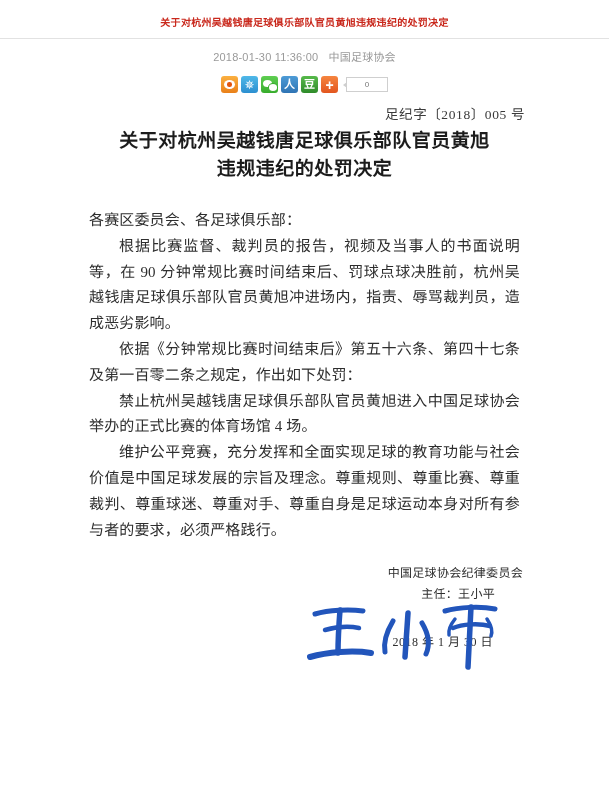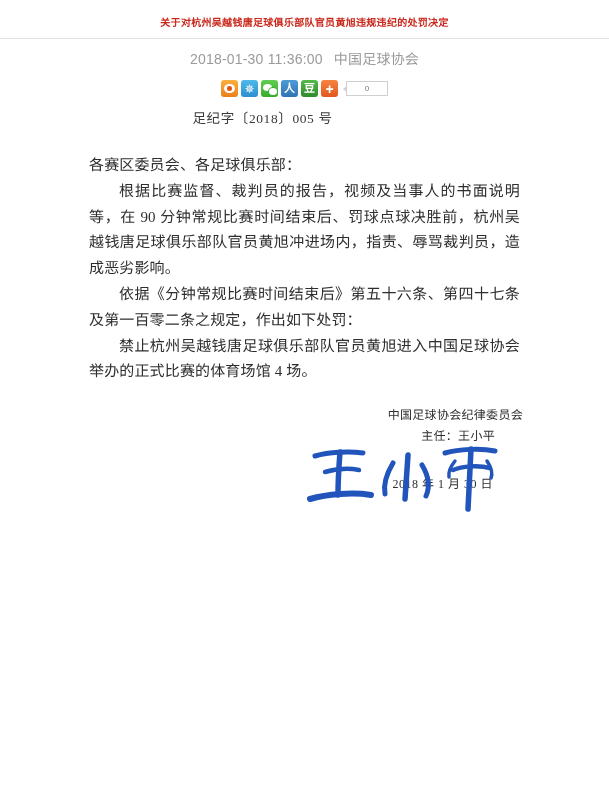--- a/index.html
+++ b/index.html
@@ -34,21 +34,21 @@
     border: 0;
     border-top: 1px solid #e2e2e2;
     margin: 9px 0 0 0;
     width: 100%;
   }
 
   .meta-line {
     text-align: center;
     margin-top: 9px;
     font-family: "Liberation Sans", "DejaVu Sans", sans-serif;
-    font-size: 14px;
+    font-size: 11px;
     color: #9a9a9a;
     letter-spacing: 0.2px;
   }
   .meta-line .meta-source { margin-left: 7px; }
 
   
   .share-bar {
     margin-top: 12px;
     display: flex;
     justify-content: center;
@@ -136,21 +136,21 @@
   
   .doc {
     margin: 0 auto;
     width: 609px;
     position: relative;
     padding-top: 10px;
     color: #2b2b2b;
   }
 
   .doc-number {
-    text-align: center;
+    text-align: right;
     padding-right: 84px;
     font-size: 13.5px;
     letter-spacing: 0.6px;
     color: #3a3a3a;
     margin-bottom: 2px;
   }
 
   .doc-title {
     text-align: center;
     font-weight: bold;
@@ -243,26 +243,31 @@
     <div class="share-count">
       <span>0</span>
     </div>
   </div>
 </div>
 
 <div class="doc">
 
   <div class="doc-number">足纪字〔2018〕005 号</div>
 
+  <div class="doc-title">
+    <div>关于对杭州吴越钱唐足球俱乐部队官员黄旭</div>
+    <div>违规违纪的处罚决定</div>
+  </div>
 
   <div class="doc-body">
     <p class="no-indent">各赛区委员会、各足球俱乐部：</p>
     <p>根据比赛监督、裁判员的报告，视频及当事人的书面说明等，在 90 分钟常规比赛时间结束后、罚球点球决胜前，杭州吴越钱唐足球俱乐部队官员黄旭冲进场内，指责、辱骂裁判员，造成恶劣影响。</p>
     <p>依据《分钟常规比赛时间结束后》第五十六条、第四十七条及第一百零二条之规定，作出如下处罚：</p>
     <p>禁止杭州吴越钱唐足球俱乐部队官员黄旭进入中国足球协会举办的正式比赛的体育场馆 4 场。</p>
+    <p>维护公平竞赛，充分发挥和全面实现足球的教育功能与社会价值是中国足球发展的宗旨及理念。尊重规则、尊重比赛、尊重裁判、尊重球迷、尊重对手、尊重自身是足球运动本身对所有参与者的要求，必须严格践行。</p>
   </div>
 
   <div class="sign-block">
     <div class="sign-org">中国足球协会纪律委员会</div>
     <div class="sign-role">主任：王小平</div>
 
     <svg class="signature-svg" viewBox="0 0 196 74">
       <g fill="none" stroke="#2255bb" stroke-linecap="round" stroke-linejoin="round">
 
         <path d="M10 17 C24 13, 44 12, 58 14" stroke-width="5"></path>

